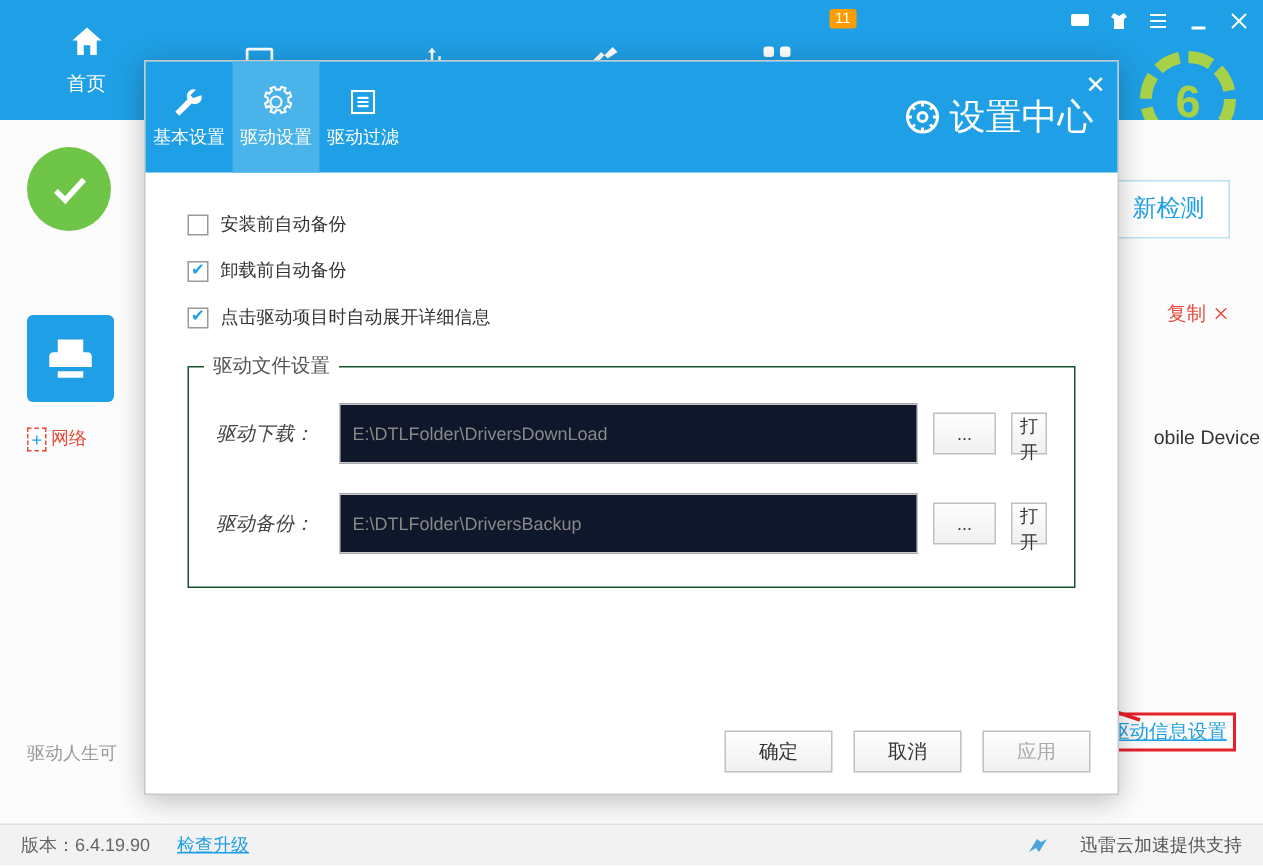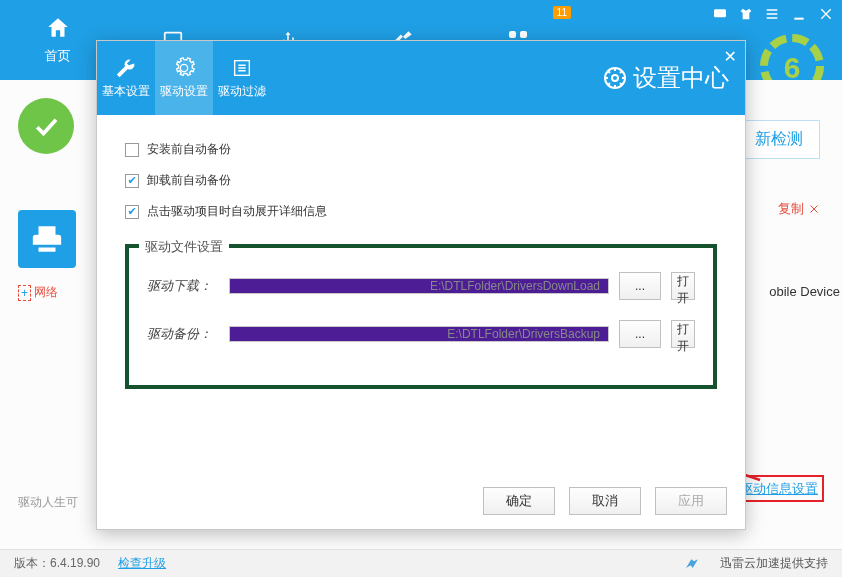--- a/index.html
+++ b/index.html
@@ -39,26 +39,26 @@
 .dlg-header { height: 74px; background: #1f9fe5; display: flex; align-items: stretch; position: relative; }
 .dlg-tab { width: 58px; display: flex; flex-direction: column; align-items: center; justify-content: center; color: #fff; font-size: 12px; gap: 4px; cursor: pointer; }
 .dlg-tab.active { background: #49b3ea; }
 .dlg-tab svg { fill: #fff; }
 .dlg-title { position: absolute; right: 16px; top: 0; bottom: 0; display: flex; align-items: center; color: #fff; font-size: 24px; gap: 6px; }
 .dlg-close { position: absolute; right: 8px; top: 6px; color: #fff; font-size: 16px; cursor: pointer; }
 .dlg-body { padding: 26px 28px 0; }
 .chk-row { display: flex; align-items: center; gap: 8px; font-size: 12px; color: #333; margin-bottom: 14px; }
 .chk { width: 14px; height: 14px; border: 1px solid #999; display:inline-flex; align-items:center; justify-content:center; cursor:pointer; }
 .chk.checked::after { content:"✔"; font-size: 11px; color:#1f9fe5; line-height:1; }
-.fieldset { border: 4px solid #14532d; margin-top: 24px; padding: 24px 18px 37px; position: relative; }
+.fieldset { border: 1px solid #14532d; margin-top: 24px; padding: 24px 18px 22px; position: relative; }
 .fieldset-legend { position: absolute; top: -10px; left: 10px; background: #fff; padding: 0 6px; font-size: 13px; color: #555; }
 .path-row { display: flex; align-items: center; gap: 10px; margin-bottom: 20px; }
 .path-row:last-child { margin-bottom: 0; }
 .path-label { width: 72px; font-size: 13px; color: #444; font-style: italic; }
-.path-input { flex: 1; height: 16px; border: 1px solid #c8c8c8; padding: 0 8px; font-size: 12px; color: #888; background:#4c1d95;text-align:right; }
+.path-input { flex: 1; height: 40px; border: 1px solid #c8c8c8; padding: 0 8px; font-size: 12px; color: #888; background:#0f172a; }
 .btn-small { width: 24px; height: 28px; border: 1px solid #c0c0c0; background: linear-gradient(#fefefe,#f0f0f0); font-size: 12px; color:#333; cursor:pointer; }
 .btn-dots { width: 42px; }
 .dlg-footer { position: absolute; bottom: 14px; right: 18px; display: flex; gap: 14px; }
 .dlg-btn { width: 72px; height: 28px; border: 1px solid #c0c0c0; background: linear-gradient(#fefefe,#f0f0f0); font-size: 13px; color:#333; cursor:pointer;margin-top:36px; }
 .dlg-btn.disabled { color:#aaa; cursor:default; }
 
 
 .arrow-svg { position: absolute; left: 440px; top: 370px; pointer-events:none; }
 </style>
 </head>

